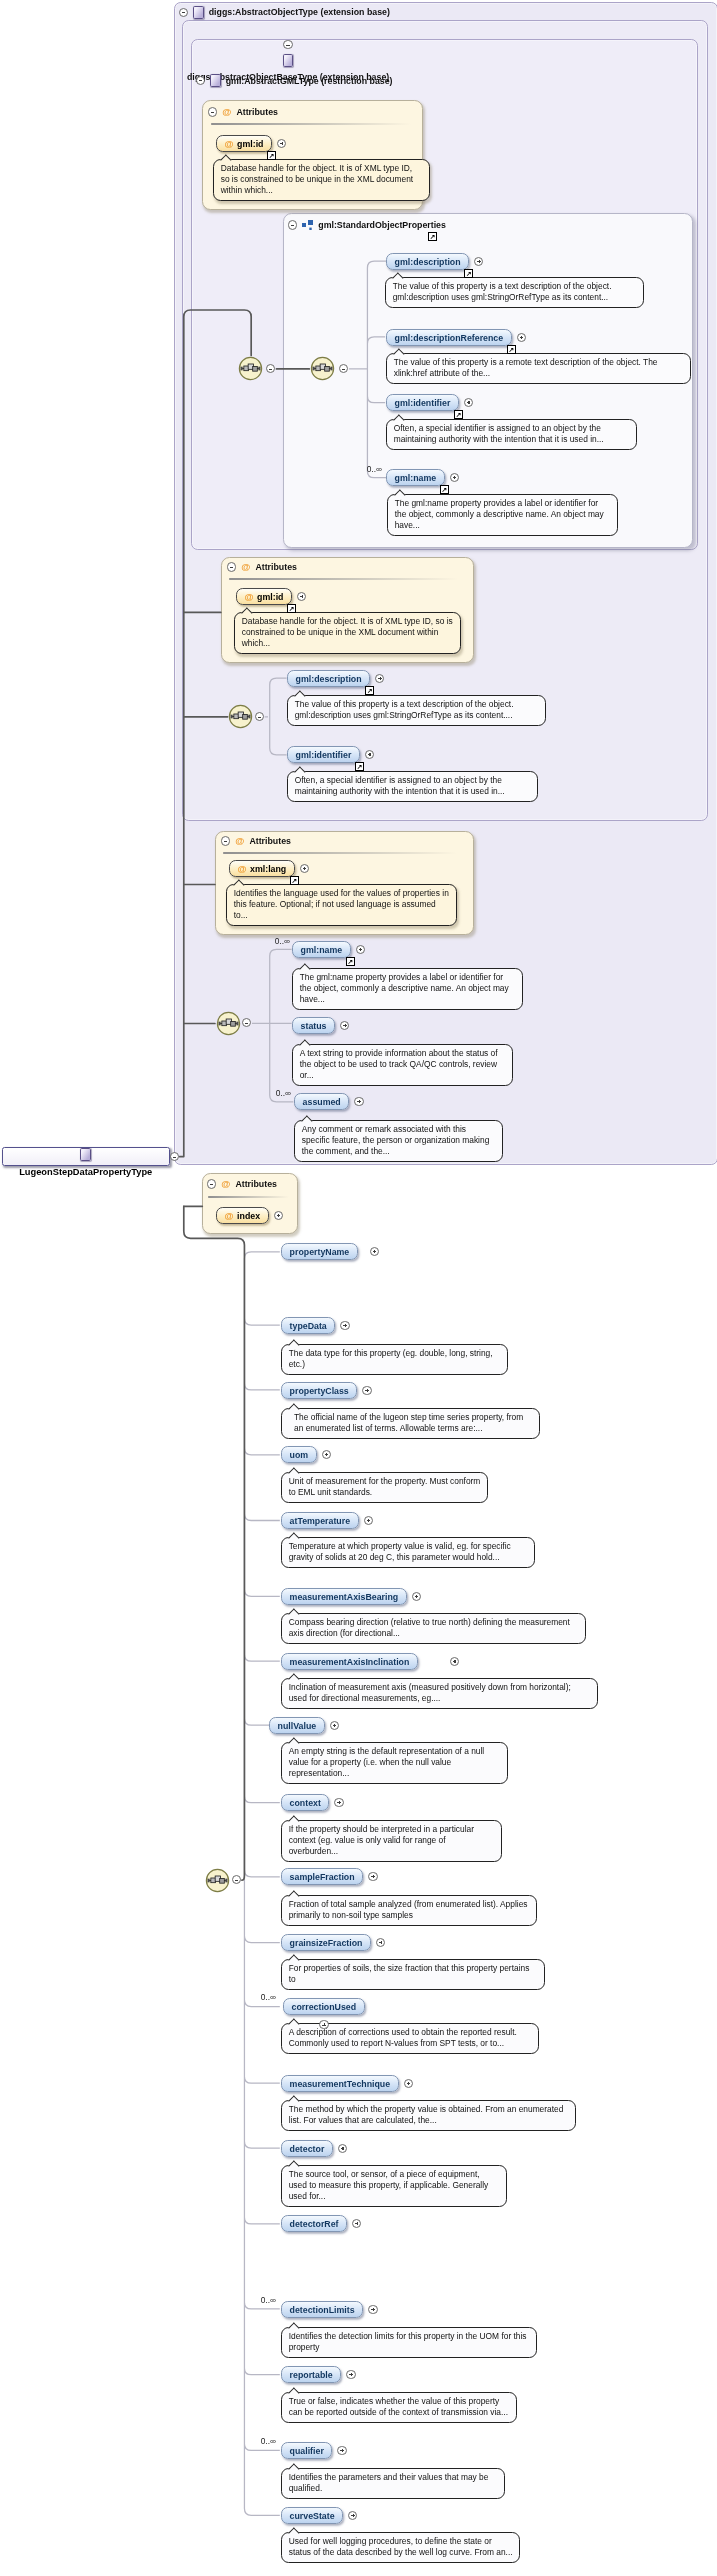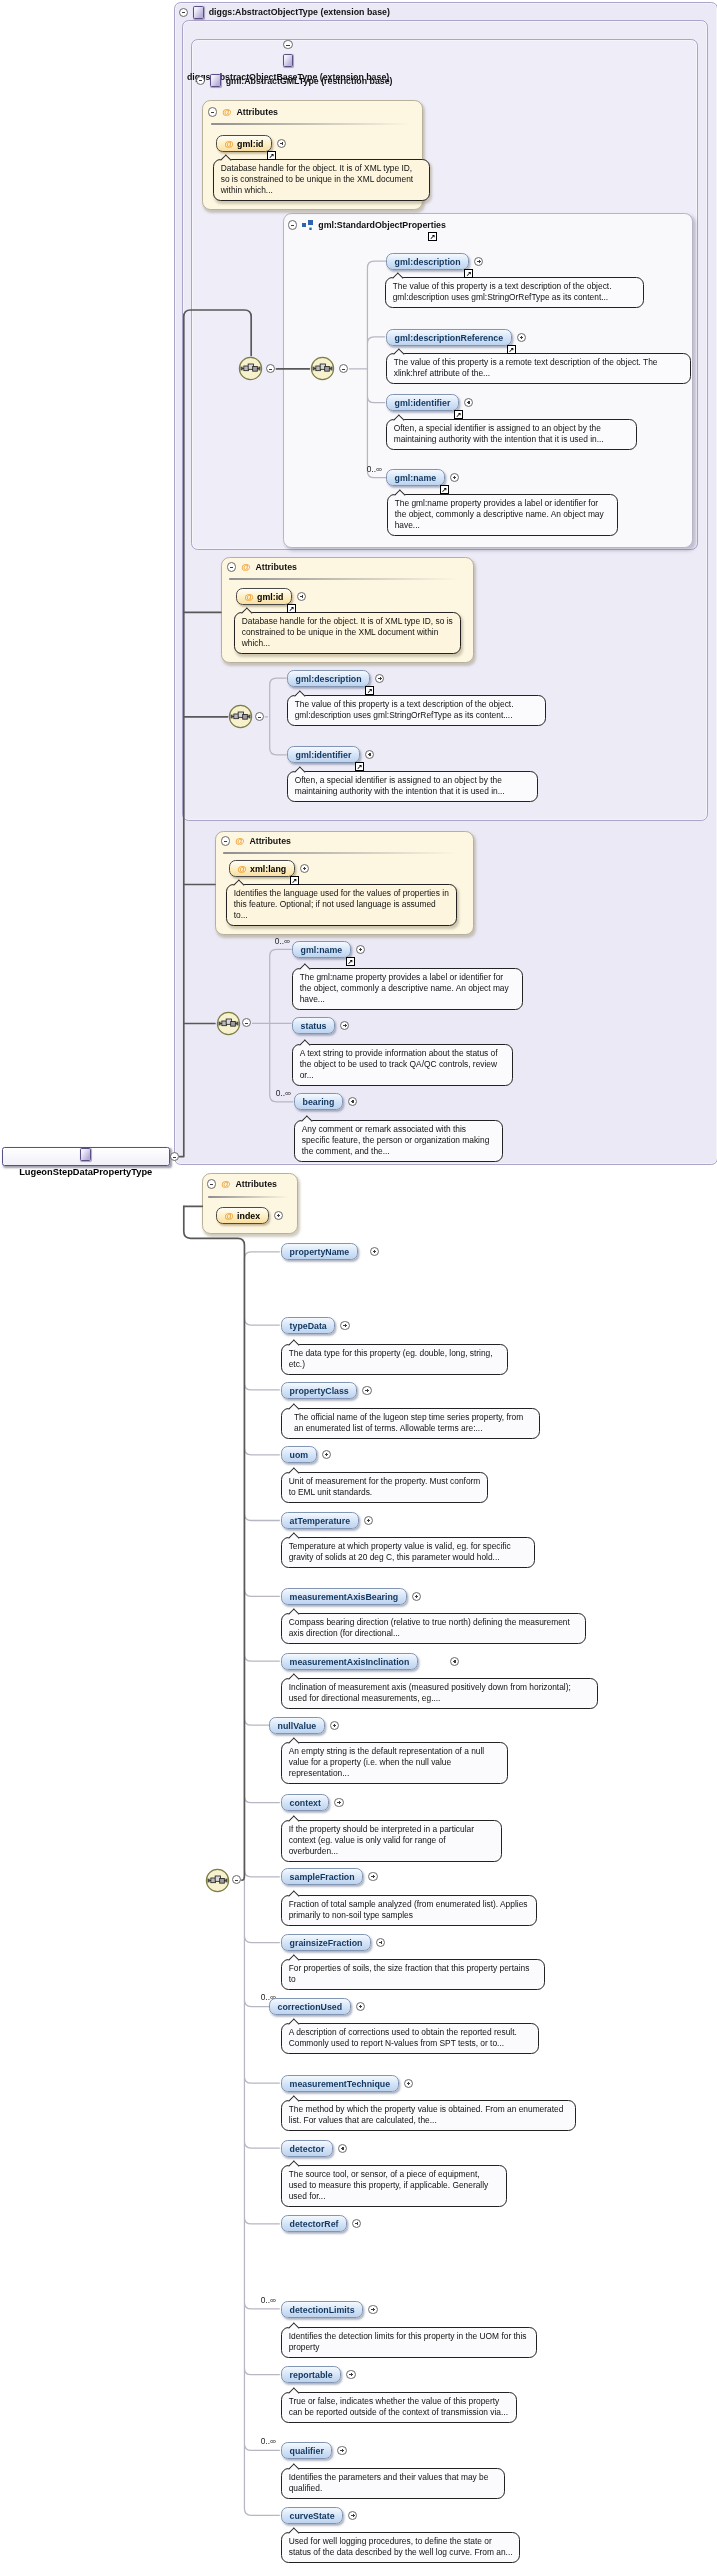--- a/index.html
+++ b/index.html
@@ -254,21 +254,21 @@
   <div class="tip" style="left:292px;top:968px;width:216px;">The gml:name property provides a label or identifier for the object, commonly a descriptive name. An object may have...</div>
 
   <div class="el" style="left:292px;top:1017px;">
     <span class="chip">status</span>
     <span class="pm plus"></span>
   </div>
   <div class="tip" style="left:292px;top:1044px;width:206px;">A text string to provide information about the status of the object to be used to track QA/QC controls, review or...</div>
 
   <span class="occ" style="left:254px;top:1088px;">0..∞</span>
   <div class="el" style="left:294px;top:1093px;">
-    <span class="chip">bearing</span>
+    <span class="chip">assumed</span>
     <span class="pm plus"></span>
   </div>
   <div class="tip" style="left:294px;top:1120px;width:194px;">Any comment or remark associated with this specific feature, the person or organization making the comment, and the...</div>
 
   <div class="typebox">
     <span class="tsq"></span>
     <span>LugeonStepDataPropertyType</span>
   </div>
   <span class="pm abs" style="left:170px;top:1152px;"></span>
 
@@ -331,21 +331,21 @@
     </div>
   <div class="tip" style="left:281px;top:1895px;width:241px;">Fraction of total sample analyzed (from enumerated list). Applies primarily to non-soil type samples</div>
 
   <div class="el" style="left:281px;top:1934px;">
       <span class="chip">grainsizeFraction</span>
       <span class="pm plus"></span>
     </div>
   <div class="tip" style="left:281px;top:1959px;width:249px;">For properties of soils, the size fraction that this property pertains to</div>
 
   <span class="occ" style="left:239px;top:1992px;">0..∞</span>
-  <div class="el" style="left:269px;top:1998px;">
+  <div class="el" style="left:283px;top:1998px;flex-direction:column;">
       <span class="chip">correctionUsed</span>
       <span class="pm plus"></span>
     </div>
   <div class="tip" style="left:281px;top:2023px;width:243px;">A description of corrections used to obtain the reported result. Commonly used to report N-values from SPT tests, or to...</div>
 
   <div class="el" style="left:281px;top:2075px;">
       <span class="chip">measurementTechnique</span>
       <span class="pm plus"></span>
     </div>
   <div class="tip" style="left:281px;top:2100px;width:280px;">The method by which the property value is obtained. From an enumerated list. For values that are calculated, the...</div>

